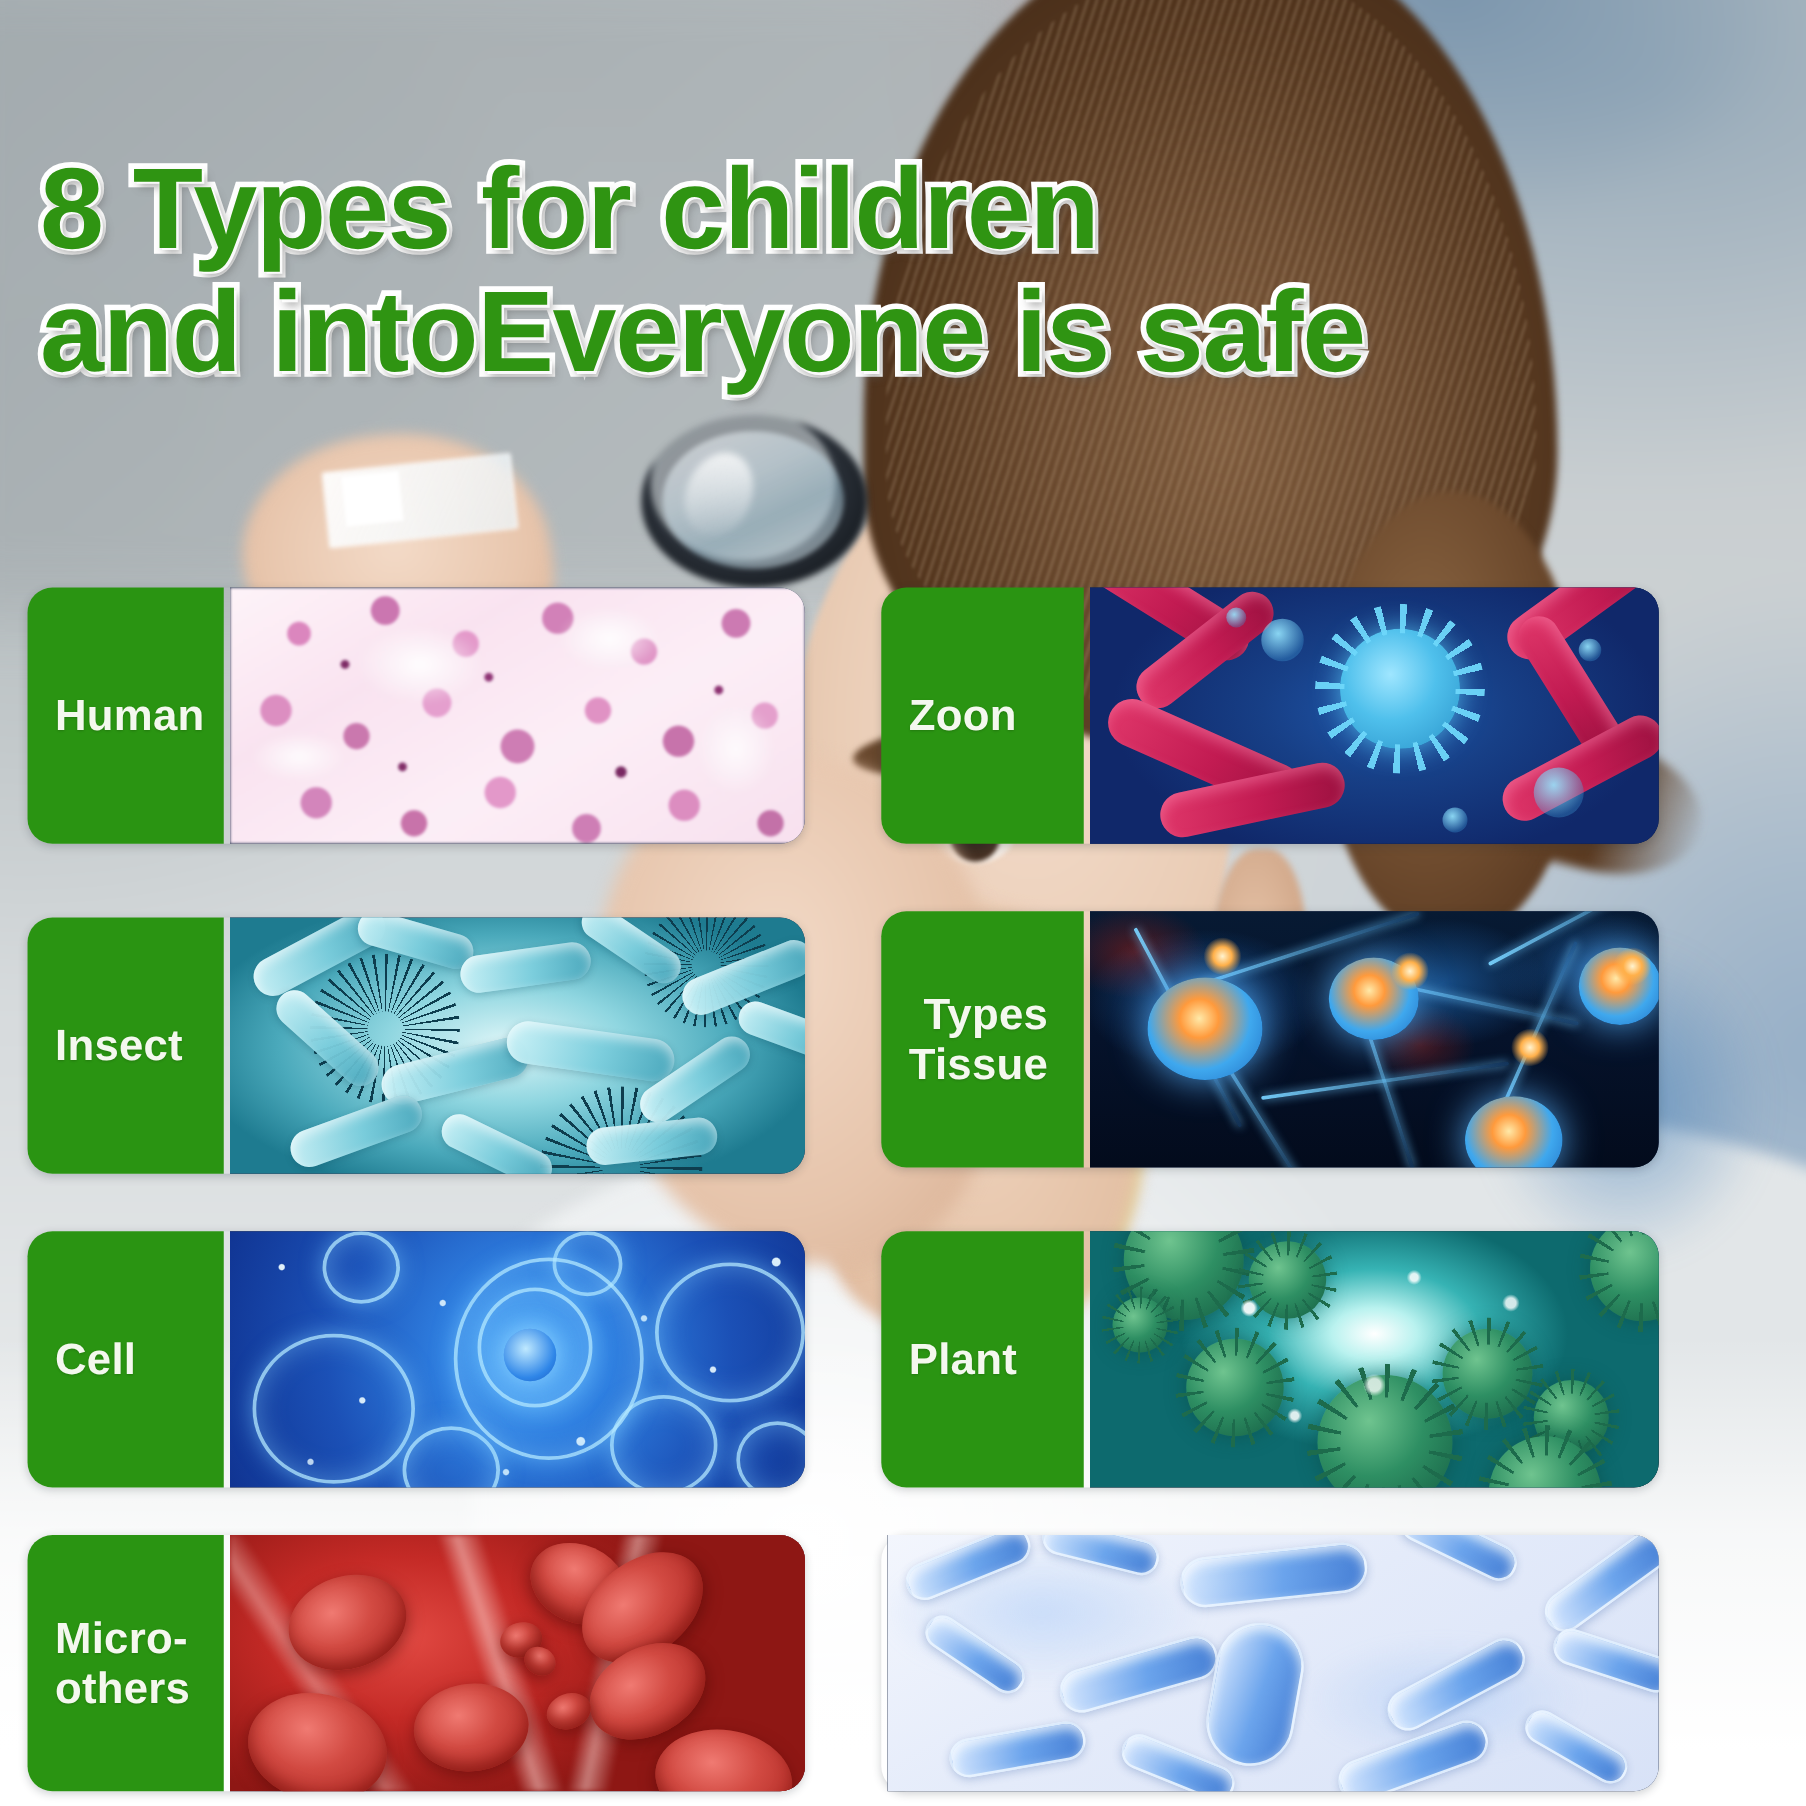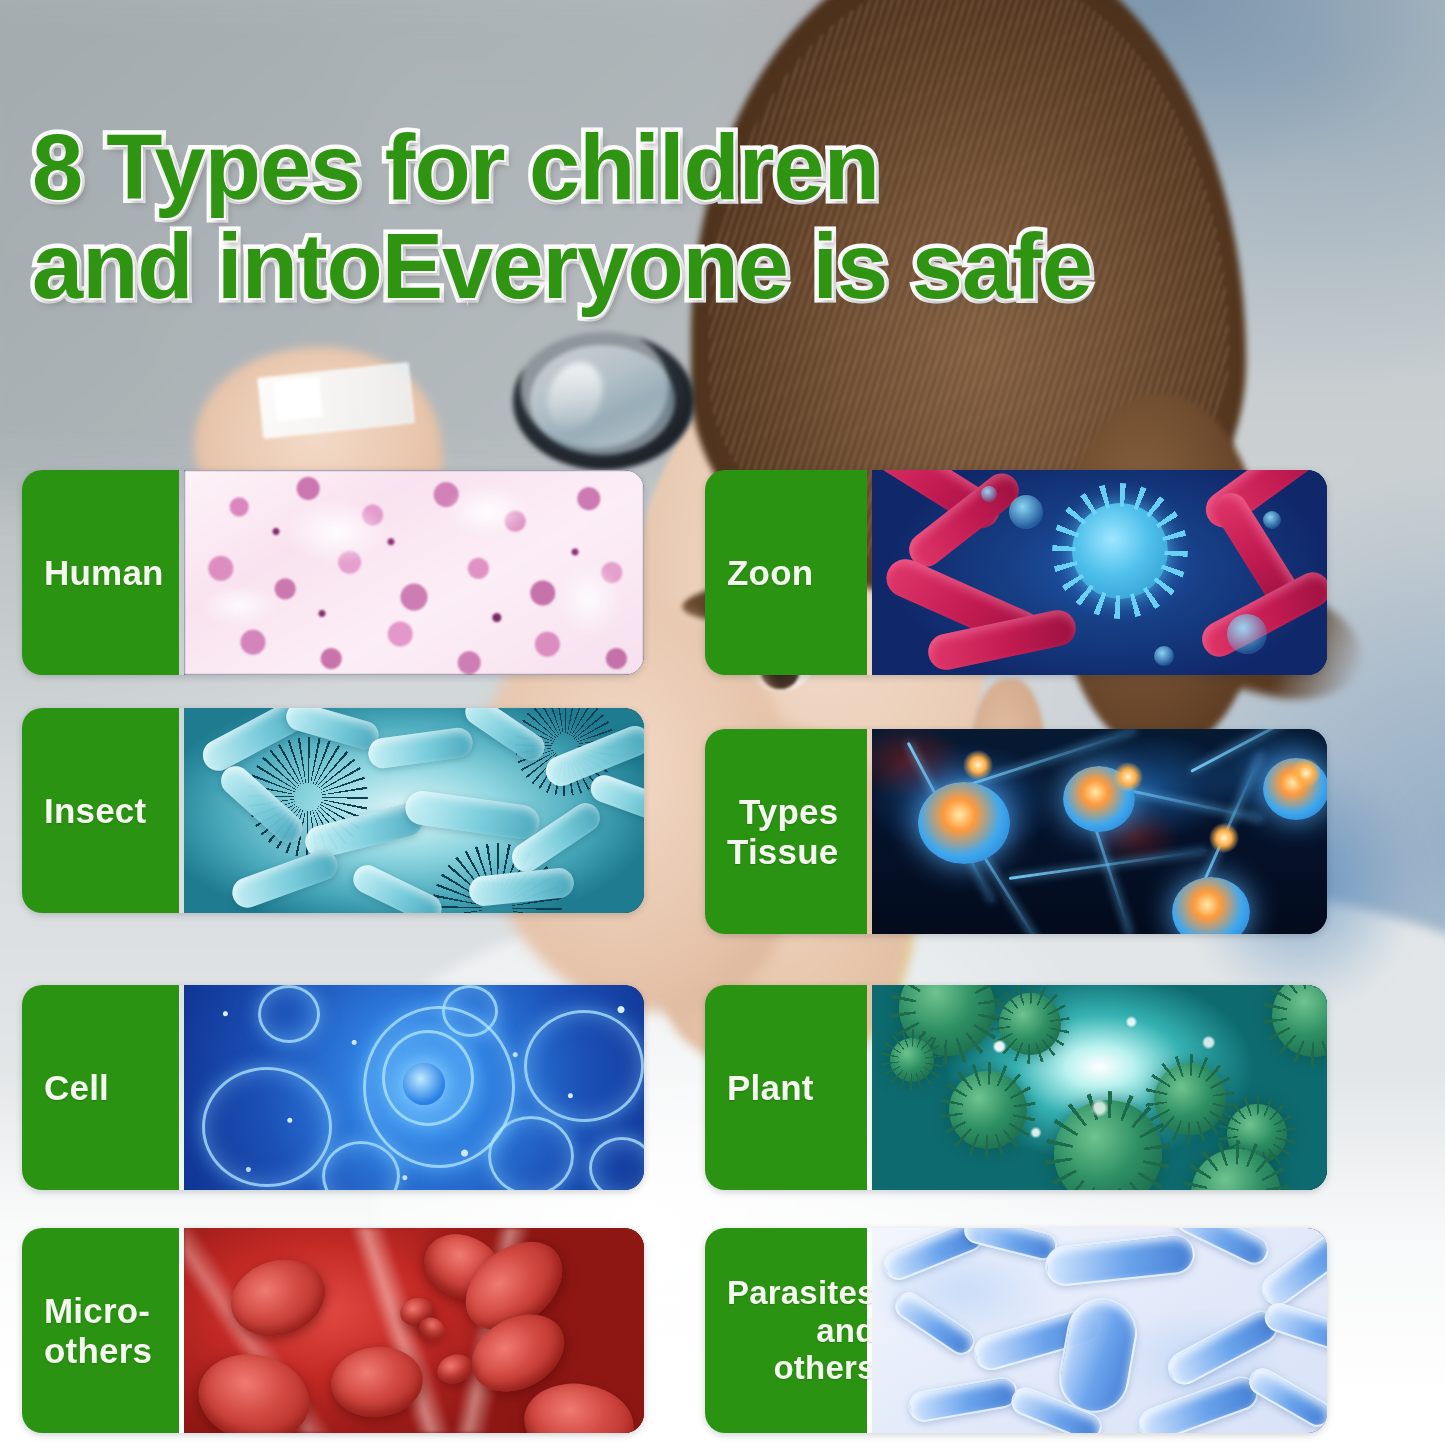--- a/index.html
+++ b/index.html
@@ -592,21 +592,21 @@
         <span class="spore s1"></span>
           <span class="spore s2"></span>
           <span class="spore s3"></span>
         <span class="spore s4"></span>
           <span class="spore s5"></span>
         <span class="virus"></span>
       </div>
     </div>
   </div>
 
-  <div class="card left" style="top:708px;">
+  <div class="card left" style="top:734px;">
     <div class="card-label">Insect</div>
     <div class="card-media">
       <div class="media-inner m-insect">
         <span class="burr u1"></span>
           <span class="burr u2"></span>
           <span class="burr u3"></span>
         <span class="bac b1"></span>
           <span class="bac b2"></span>
           <span class="bac b3"></span>
         <span class="bac b4"></span>
@@ -707,27 +707,20 @@
           <span class="rbc d6"></span>
         <span class="rbc d7"></span>
           <span class="rbc d8"></span>
           <span class="rbc d9"></span>
         <span class="rbc d10"></span>
       </div>
     </div>
   </div>
 
   <div class="card right" style="top:1228px;">
-    <div class="card-label" style="font-size:33px;">
-      <span>
-        <span>Parasites</span><br>
-        <span>and</span><br>
-        <span>others</span>
-      </span>
-    </div>
     <div class="card-media">
       <div class="media-inner m-para">
         <span class="haze"></span>
         <span class="pr p1"></span>
           <span class="pr p2"></span>
           <span class="pr p3"></span>
         <span class="pr p4"></span>
           <span class="pr p5"></span>
           <span class="pr p6"></span>
         <span class="pr p7"></span>

